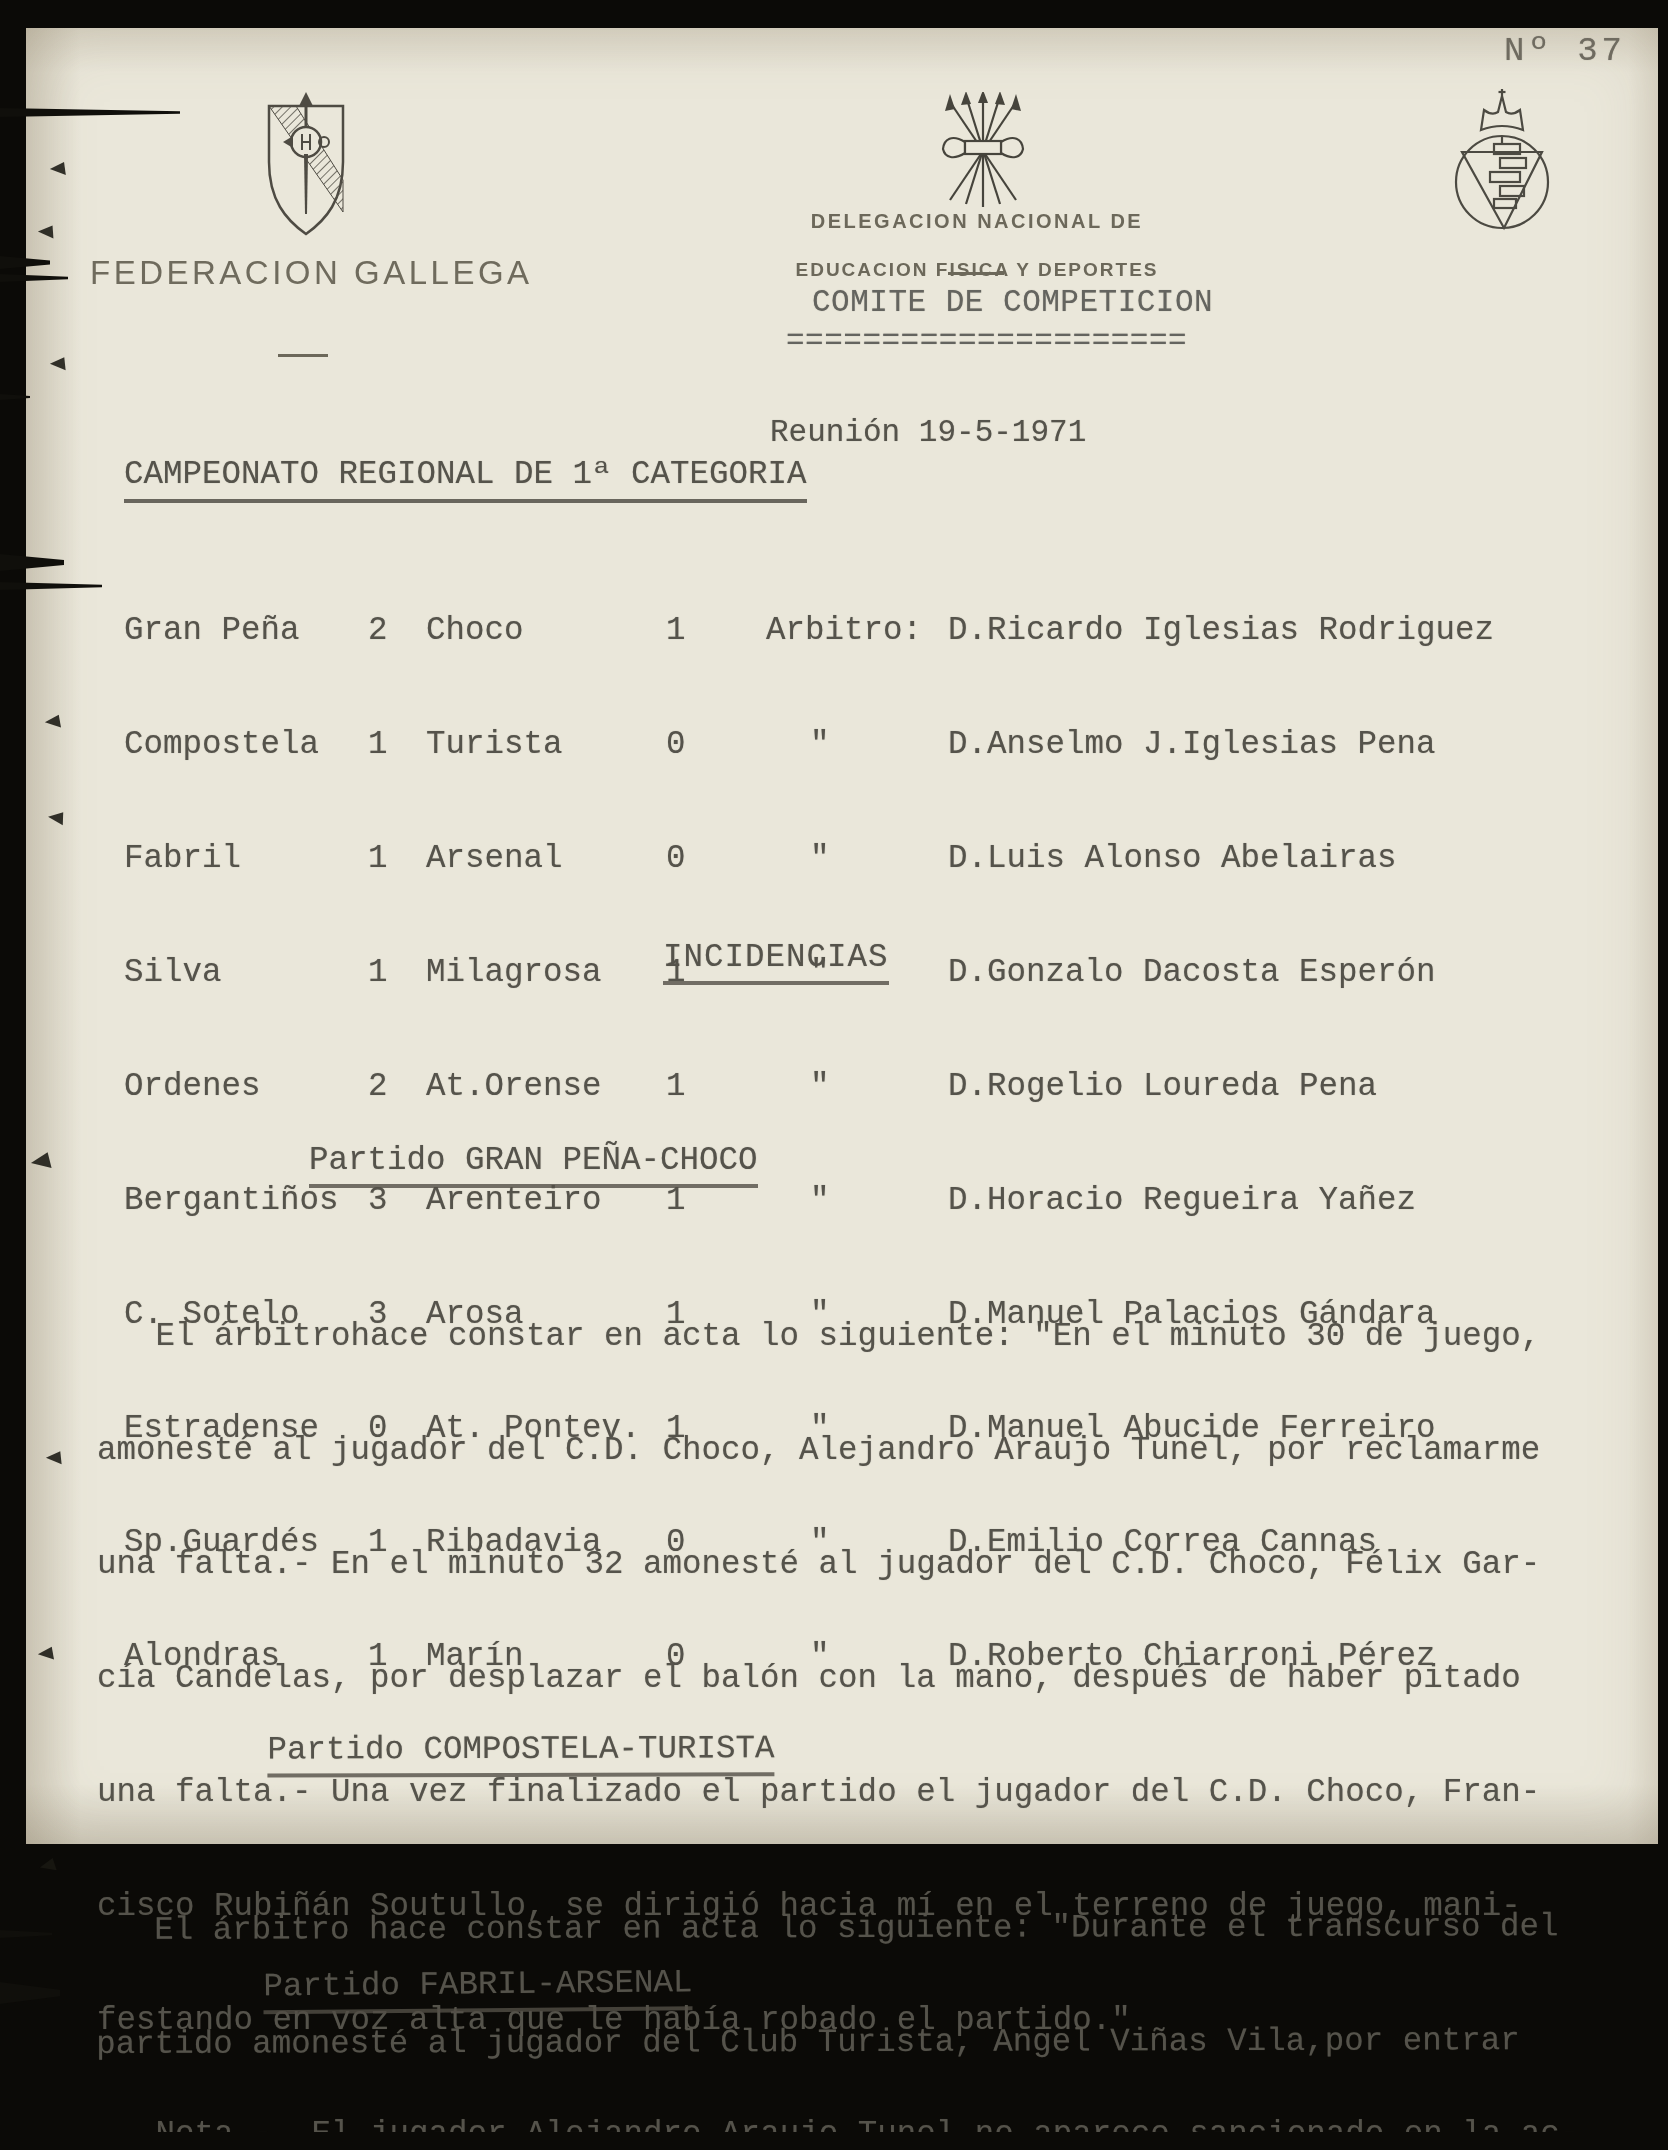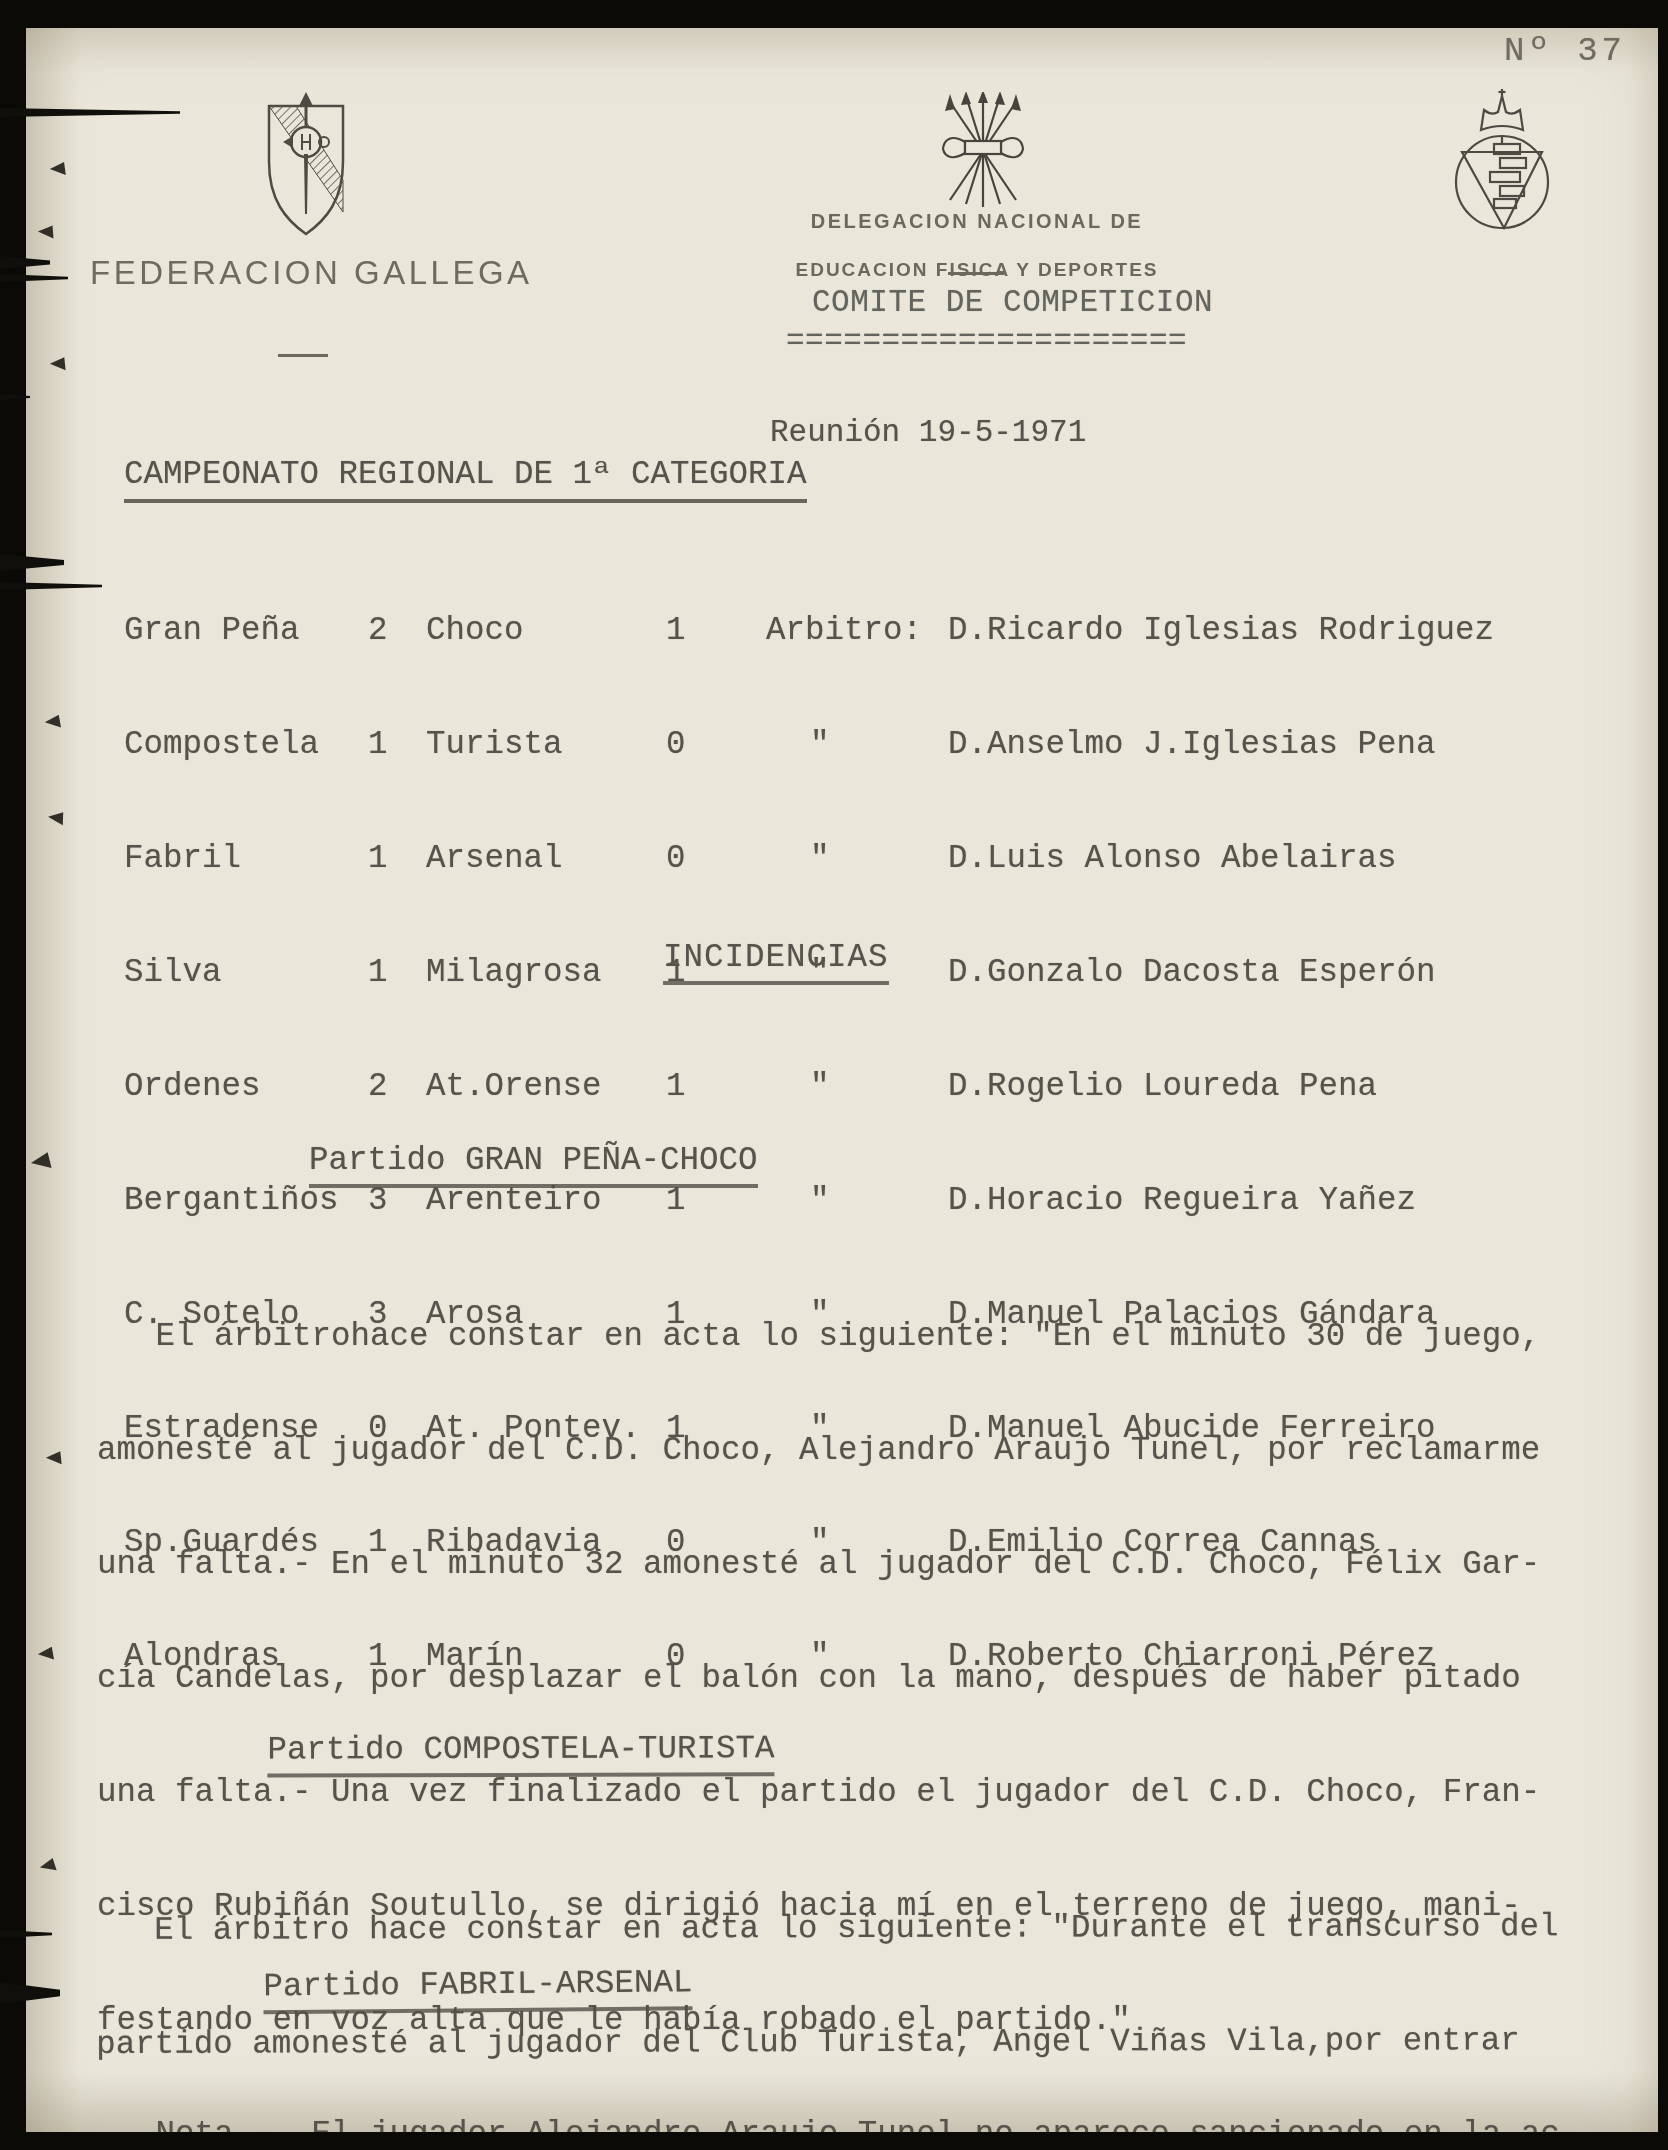--- a/index.html
+++ b/index.html
@@ -1,18 +1,18 @@
 <!DOCTYPE html>
 <html><head>
 <meta charset="utf-8">
 <style>
   html,body{margin:0;padding:0;background:#070604;}
   .canvas{position:relative;width:1668px;height:2150px;background:#0b0a07;overflow:hidden;
           font-family:"Liberation Sans",sans-serif;}
-  .paper{position:absolute;left:26px;top:28px;width:1632px;height:2104px;
+  .paper{position:absolute;left:26px;top:28px;width:1632px;height:1816px;
          background-color:#eae7da;
          background-image:
            linear-gradient(90deg, rgba(120,108,82,.22), rgba(120,108,82,0) 55px),
            linear-gradient(180deg, rgba(120,108,82,.14), rgba(0,0,0,0) 45px),
            linear-gradient(0deg, rgba(100,90,68,.20), rgba(0,0,0,0) 60px),
            linear-gradient(270deg, rgba(120,108,82,.10), rgba(0,0,0,0) 30px);
          box-shadow: inset 0 0 70px rgba(140,125,95,.22);}
   
   .tw{font-family:"Liberation Mono","DejaVu Sans Mono",monospace;color:#55534b;
       font-size:32.5px;line-height:38px;white-space:pre;

